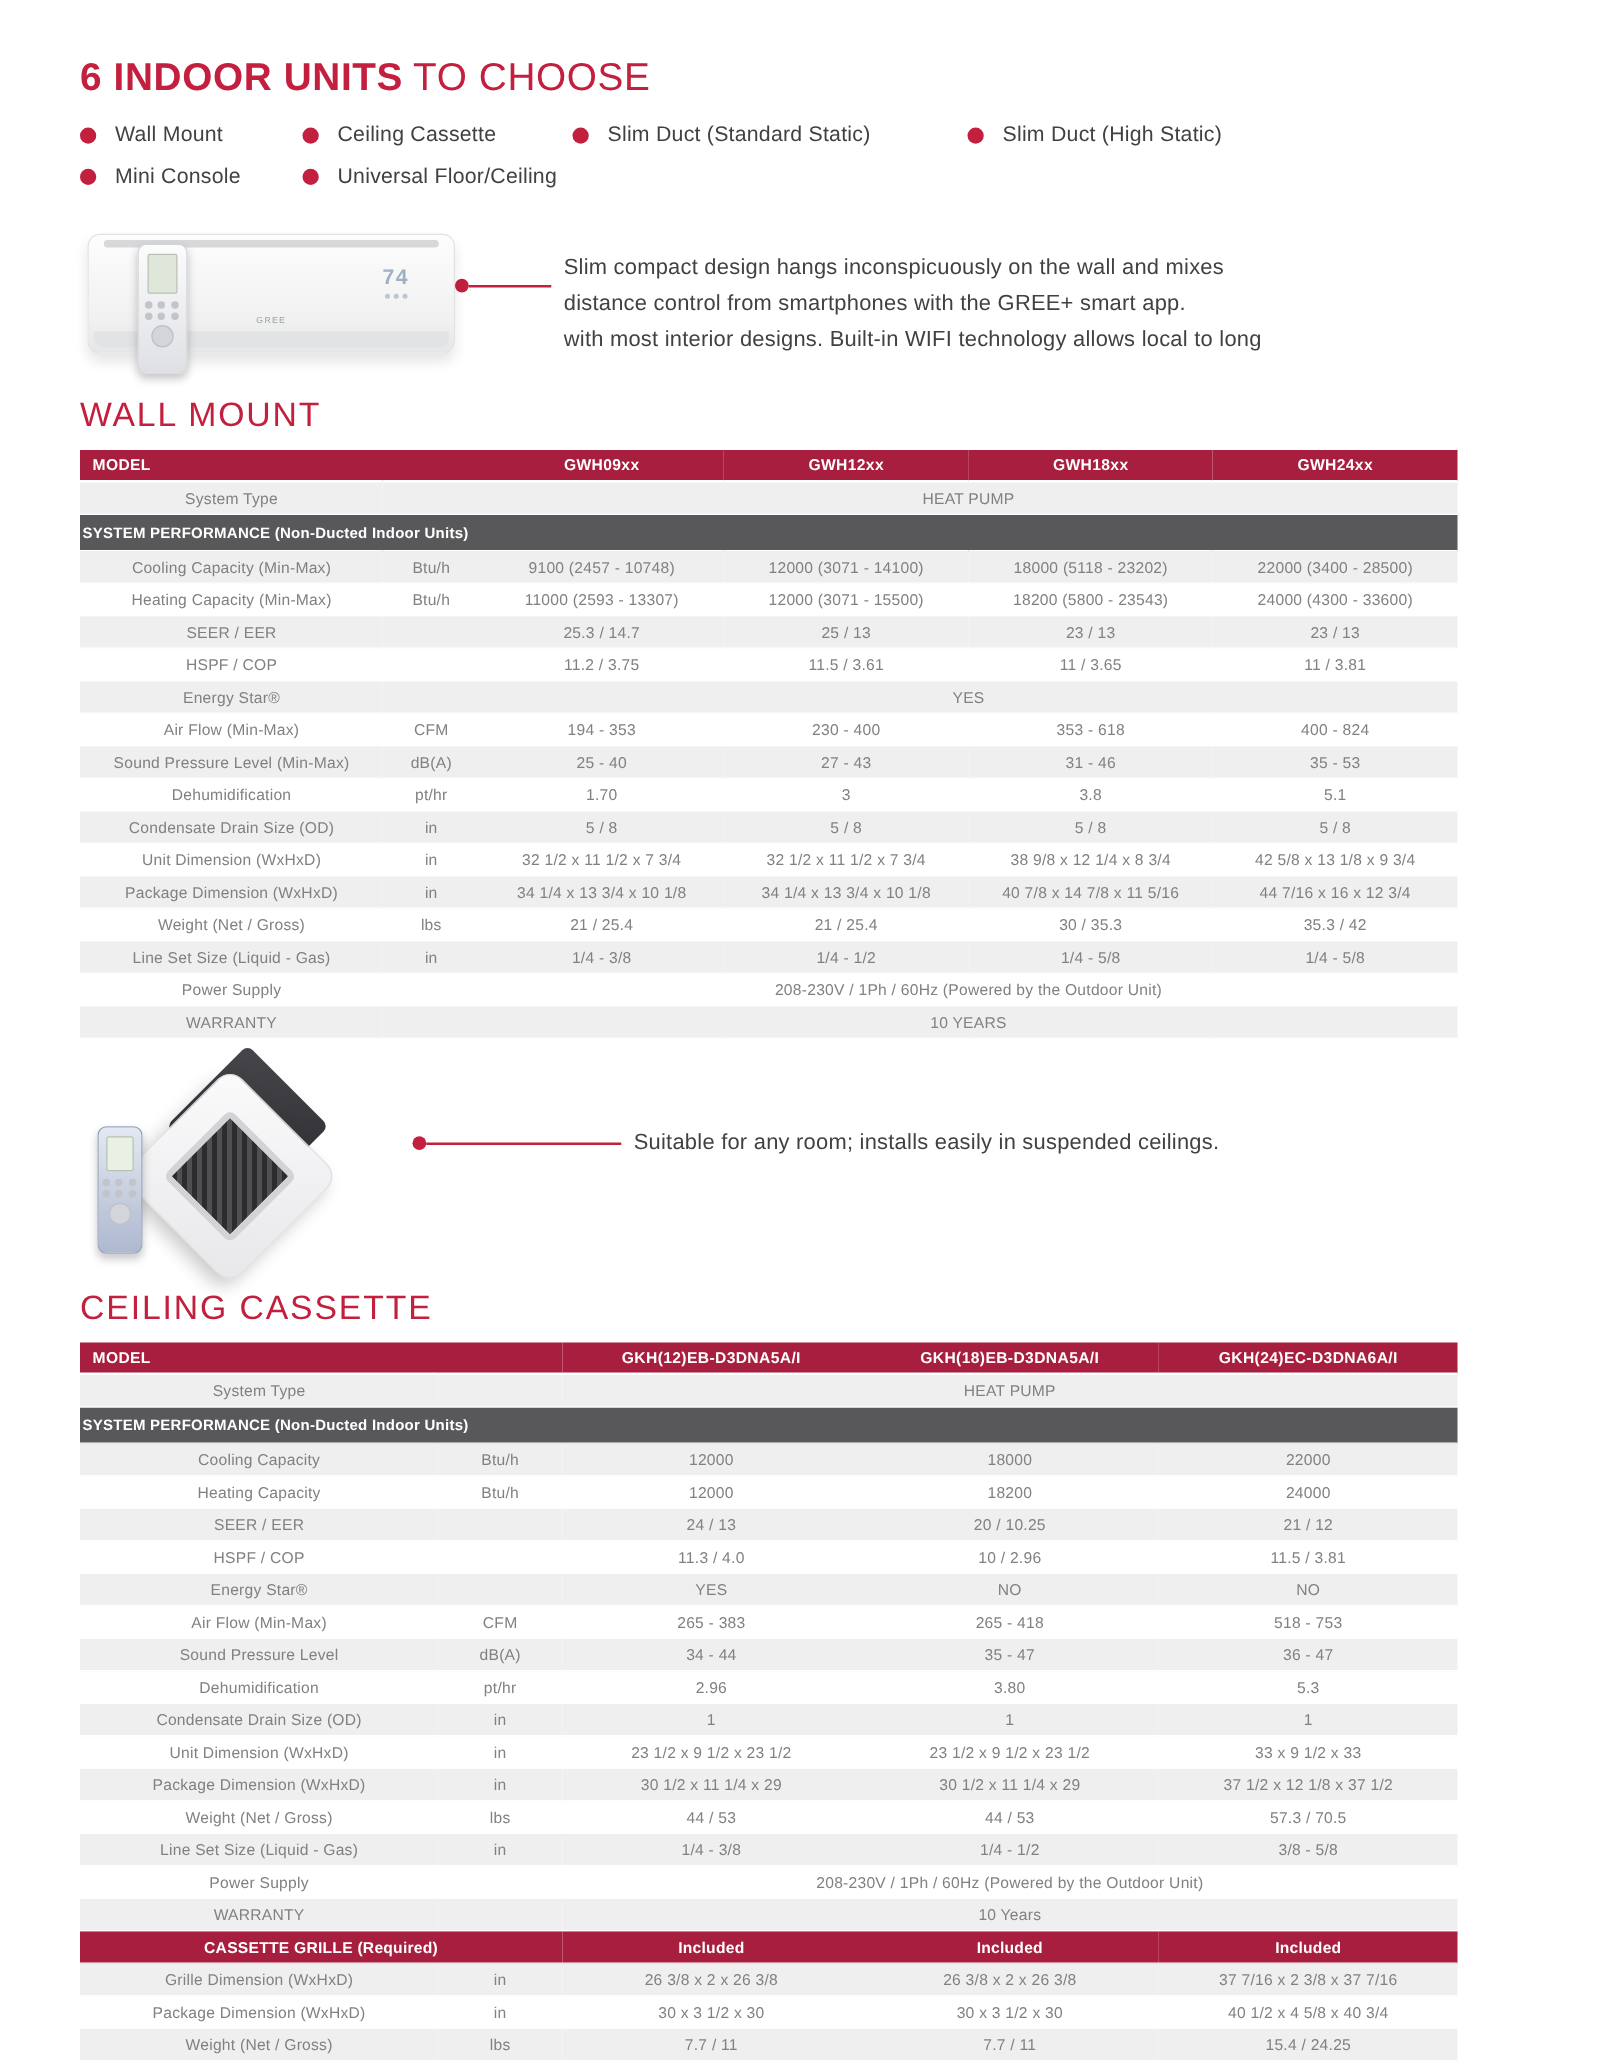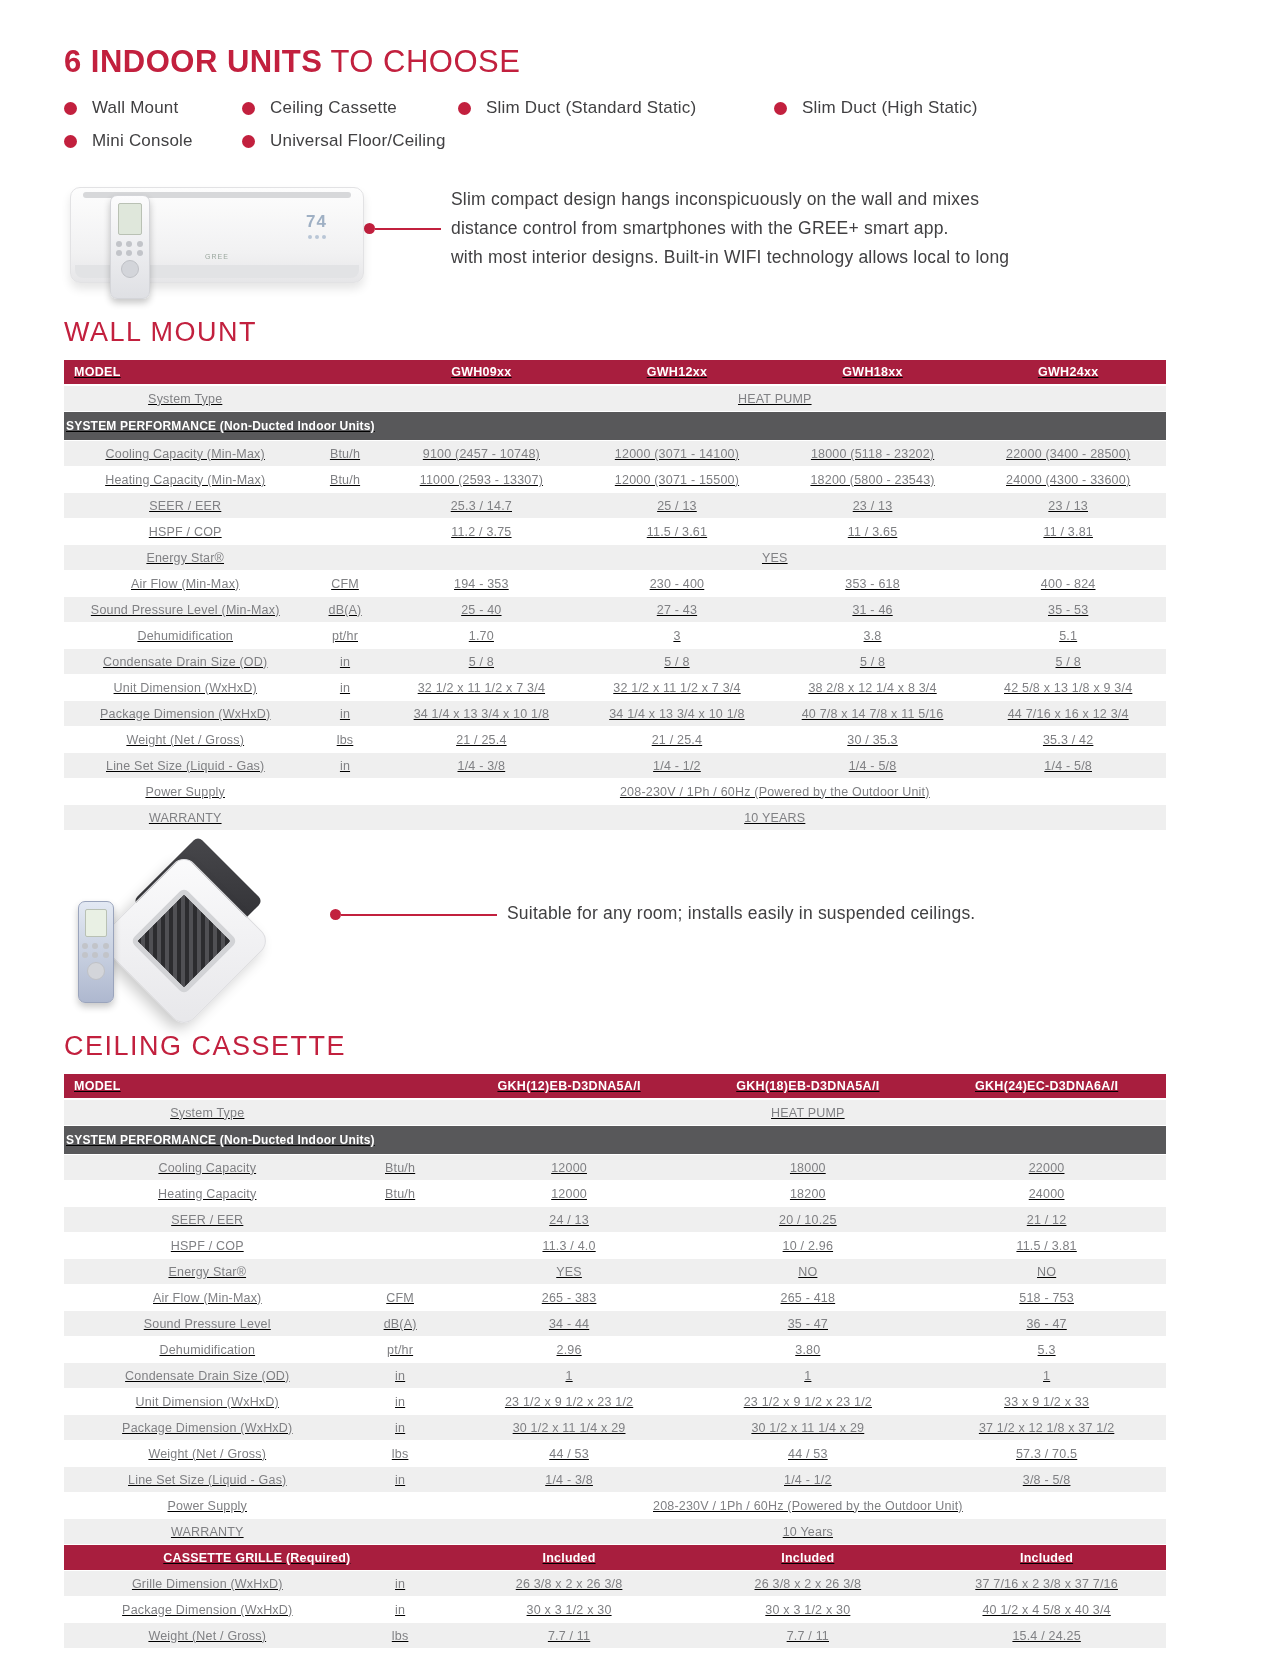--- a/index.html
+++ b/index.html
@@ -23,21 +23,21 @@
   h1.page-title .t-light{font-weight:300;margin-left:8px;}
 
   
   .legend{margin-top:18px;display:grid;grid-template-columns:178px 216px 316px 1fr;row-gap:13px;}
   .legend-item{display:flex;align-items:center;}
   .legend-dot{width:13px;height:13px;border-radius:50%;background:var(--accent);flex:none;margin-right:15px;}
   .legend-label{font-size:17px;color:var(--dark-text);letter-spacing:.2px;}
 
   
   .product-feature{display:flex;align-items:flex-start;margin-top:28px;}
-  .feature-text{font-size:17.5px;color:var(--dark-text);line-height:29px;margin-left:10px;margin-top:6px;letter-spacing:.2px;}
+  .feature-text{font-size:17.5px;color:var(--dark-text);line-height:29px;margin-left:10px;margin-top:20px;letter-spacing:.2px;}
   .callout{display:flex;align-items:center;flex:none;}
   .callout-dot{width:11px;height:11px;border-radius:50%;background:var(--accent);flex:none;}
   .callout-line{height:2px;background:var(--accent);flex:none;}
 
   
   .wall-img{position:relative;width:300px;height:122px;flex:none;}
   .wall-body{position:absolute;left:6px;top:8px;width:294px;height:96px;background:linear-gradient(#fdfdfd,#f1f1f2 70%,#e6e6e8);border:1px solid #e2e2e4;border-radius:10px;box-shadow:0 6px 10px rgba(0,0,0,.10);}
   .wall-top{position:absolute;left:12px;right:12px;top:4px;height:6px;background:#d7d8da;border-radius:3px;}
   .wall-flap{position:absolute;left:4px;right:4px;bottom:4px;height:13px;background:#e2e3e5;border-radius:0 0 8px 8px;}
   .wall-display{position:absolute;right:36px;top:24px;color:#9fb0c4;font-size:17px;letter-spacing:1px;text-align:center;font-weight:bold;}
@@ -66,21 +66,21 @@
   table.spec-table{width:100%;border-collapse:collapse;table-layout:fixed;}
   table.spec-table th{background:var(--thead);color:#fff;font-size:12.5px;font-weight:700;padding:5px 10px;border-bottom:2px solid #fff;letter-spacing:.3px;}
   th.h-label{text-align:left;}
   th.h-model{text-align:center;}
   table.spec-table td{font-size:12.5px;color:var(--body-text);padding:5.5px 10px;text-align:center;border-bottom:1.5px solid #fff;letter-spacing:.2px;}
   td.cell-label{text-align:left;color:var(--label-text);}
   tr.shaded td{background:var(--shade);}
   tr.section-row td{background:var(--band);color:#fff;font-weight:700;font-size:12px;text-align:left;padding:7px 2px;}
   tr.grille-row td{background:var(--thead);color:#fff;font-weight:700;}
   tr.grille-row td.cell-label{color:#fff;}
-  .tbl-wrap{margin-top:4px;text-decoration:underline;}
+  .tbl-wrap{margin-top:4px;}
 </style>
 </head>
 <body>
 
 <div class="page">
   <div class="content">
 
     <h1 class="page-title"><span class="t-bold">6 INDOOR UNITS</span><span class="t-light">TO CHOOSE</span></h1>
 
     <div class="legend" id="legend">
@@ -246,21 +246,21 @@
               <td>5 / 8</td>
               <td>5 / 8</td>
               <td>5 / 8</td>
               <td>5 / 8</td>
             </tr>
             <tr>
               <td class="cell-label">Unit Dimension (WxHxD)</td>
               <td class="cell-unit">in</td>
               <td>32 1/2 x 11 1/2 x 7 3/4</td>
               <td>32 1/2 x 11 1/2 x 7 3/4</td>
-              <td>38 2/8 x 12 1/4 x 8 3/4</td>
+              <td>38 9/8 x 12 1/4 x 8 3/4</td>
               <td>42 5/8 x 13 1/8 x 9 3/4</td>
             </tr>
             <tr class="shaded">
               <td class="cell-label">Package Dimension (WxHxD)</td>
               <td class="cell-unit">in</td>
               <td>34 1/4 x 13 3/4 x 10 1/8</td>
               <td>34 1/4 x 13 3/4 x 10 1/8</td>
               <td>40 7/8 x 14 7/8 x 11 5/16</td>
               <td>44 7/16 x 16 x 12 3/4</td>
             </tr>

